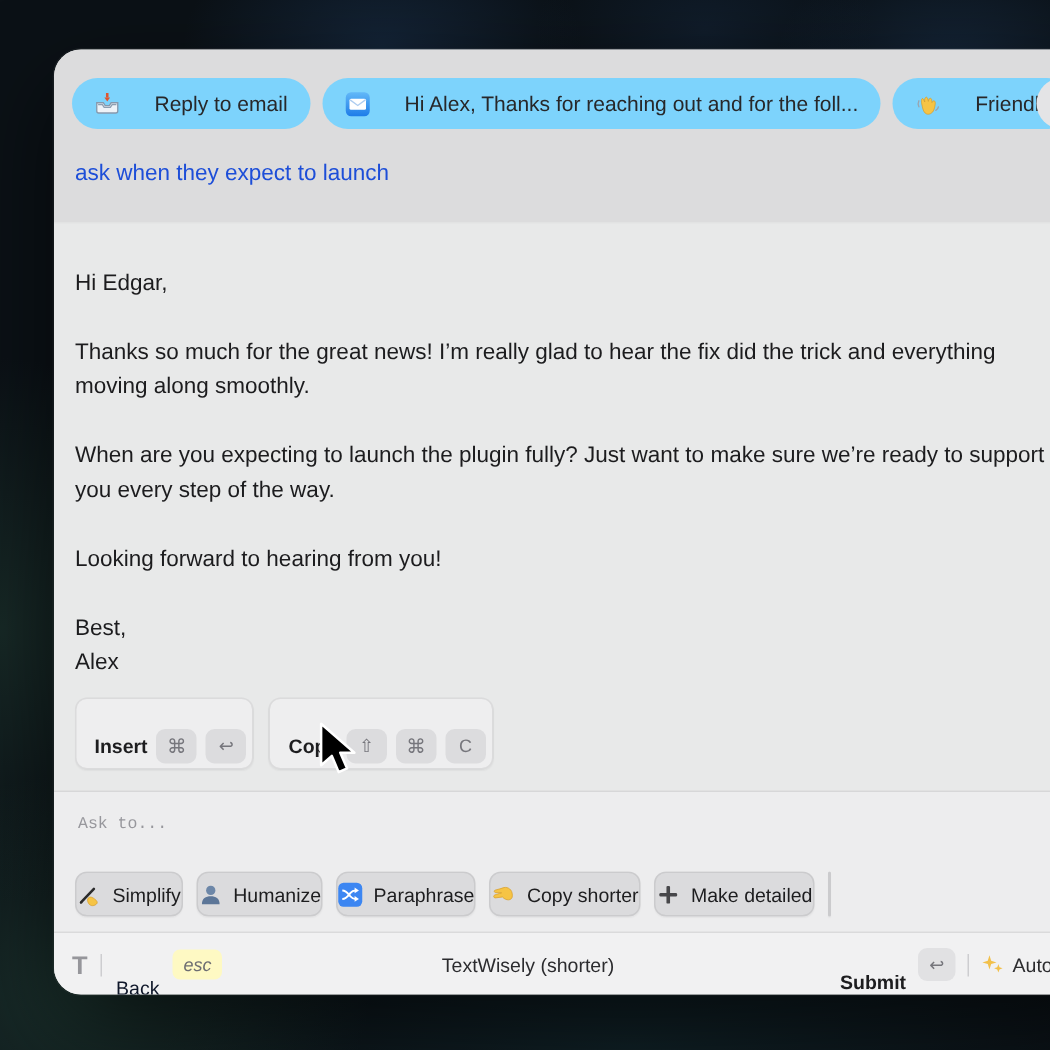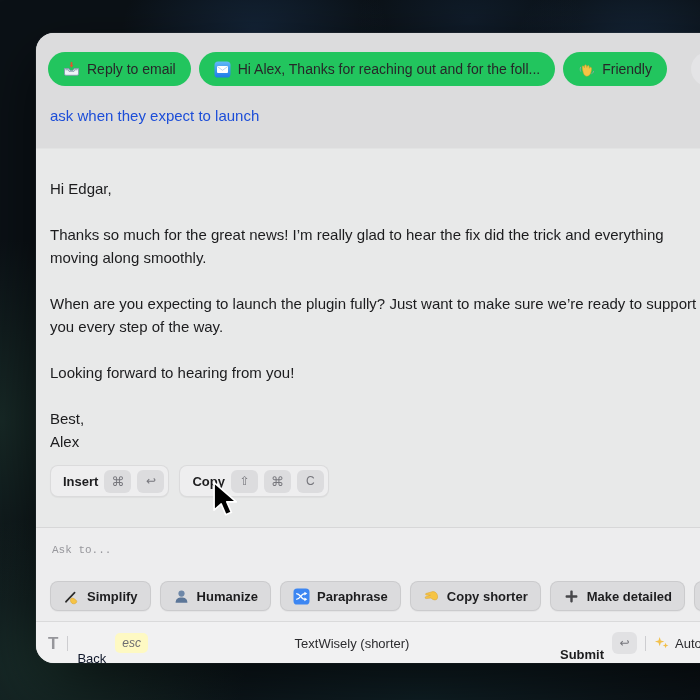--- a/index.html
+++ b/index.html
@@ -23,56 +23,56 @@
   }
   
   .sec-prompt{position:absolute;left:0;top:0;width:100%;height:115px;background:#dcdcdd;}
   .sec-response{position:absolute;left:0;top:115px;width:100%;height:379px;background:#e8e9e9;border-top:1px solid #e2e3e3;box-sizing:border-box;}
   .sec-ask{position:absolute;left:0;top:494px;width:100%;height:94px;background:#ededee;border-top:1px solid #d7d7d8;box-sizing:border-box;}
   .sec-footer{position:absolute;left:0;top:588px;width:100%;height:42px;background:#f1f1f2;border-top:1px solid #dadadb;box-sizing:border-box;}
 
   
   .chips-row{position:absolute;left:12px;top:19px;display:flex;gap:8px;align-items:center;white-space:nowrap;}
   .chip{
-    display:inline-flex;align-items:center;gap:7px;height:34px;border-radius:17px;
-    background:#22c55e;color:#272729;font-size:14px;font-weight:400;padding:0 15px;
+    display:inline-flex;align-items:center;gap:23px;height:34px;border-radius:17px;
+    background:#7dd3fc;color:#272729;font-size:14px;font-weight:400;padding:0 15px;
   }
   .chip .ic{display:inline-flex;width:17px;height:17px;}
   .chip-overflow{position:absolute;left:655px;top:19px;width:60px;height:34px;border-radius:17px;background:#e4e4e6;}
   .prompt-text{position:absolute;left:14px;top:74px;font-size:15px;color:#1d4ed8;}
 
   
   .email-text{
     position:absolute;left:14px;top:28px;font-size:15px;line-height:23px;color:#1c1c1e;
     white-space:pre;width:900px;
   }
   .btn-row{position:absolute;left:14px;top:316px;display:flex;gap:10px;align-items:center;}
   .gbtn{
     display:inline-flex;align-items:center;gap:6px;height:30px;border-radius:8px;
     background:#eeeeef;border:1px solid rgba(0,0,0,.08);box-shadow:0 1px 1px rgba(0,0,0,.04);
-    padding:0 4px 0 12px;font-size:13px;font-weight:700;color:#1d1d1f;
+    padding:16px 4px 0 12px;font-size:13px;font-weight:700;color:#1d1d1f;
   }
   .key{
     display:inline-flex;align-items:center;justify-content:center;
     min-width:23px;height:23px;border-radius:6px;background:#dcdcde;
     color:#76767c;font-size:12px;font-weight:400;padding:0 2px;
   }
   .key.cmd{font-size:13px;}
 
   
   .ask-input{
     position:absolute;left:14px;top:8px;width:640px;height:26px;border:none;background:transparent;
     font-family:Liberation Mono, monospace;font-size:11px;color:#8b5cf6;outline:none;
   }
   .ask-input::placeholder{color:#97979c;opacity:1;}
   .sugg-row{position:absolute;left:14px;top:53px;display:flex;gap:9px;align-items:center;white-space:nowrap;}
   .sugg{
     display:inline-flex;align-items:center;gap:7px;height:28px;border-radius:8px;
     background:#dbdbdd;border:1px solid rgba(0,0,0,.07);box-shadow:0 1px 1px rgba(0,0,0,.04);
-    padding:0 12px;font-size:13px;font-weight:700;color:#1d1d1f;
+    padding:0 0;font-size:13px;font-weight:400;color:#1d1d1f;
   }
   .sugg .ic{display:inline-flex;width:17px;height:17px;}
 
   
   .footer-left{position:absolute;left:12px;top:0;height:42px;display:flex;align-items:center;gap:9px;}
   .t-logo{font-weight:800;font-size:17px;color:#96969b;line-height:1;}
   .vsep{width:1px;height:15px;background:#cdcdd0;}
   .back-label{font-size:13px;color:#0f172a;margin-top:31px;}
   .esc-key{
     display:inline-flex;align-items:center;justify-content:center;height:20px;padding:0 7px;

